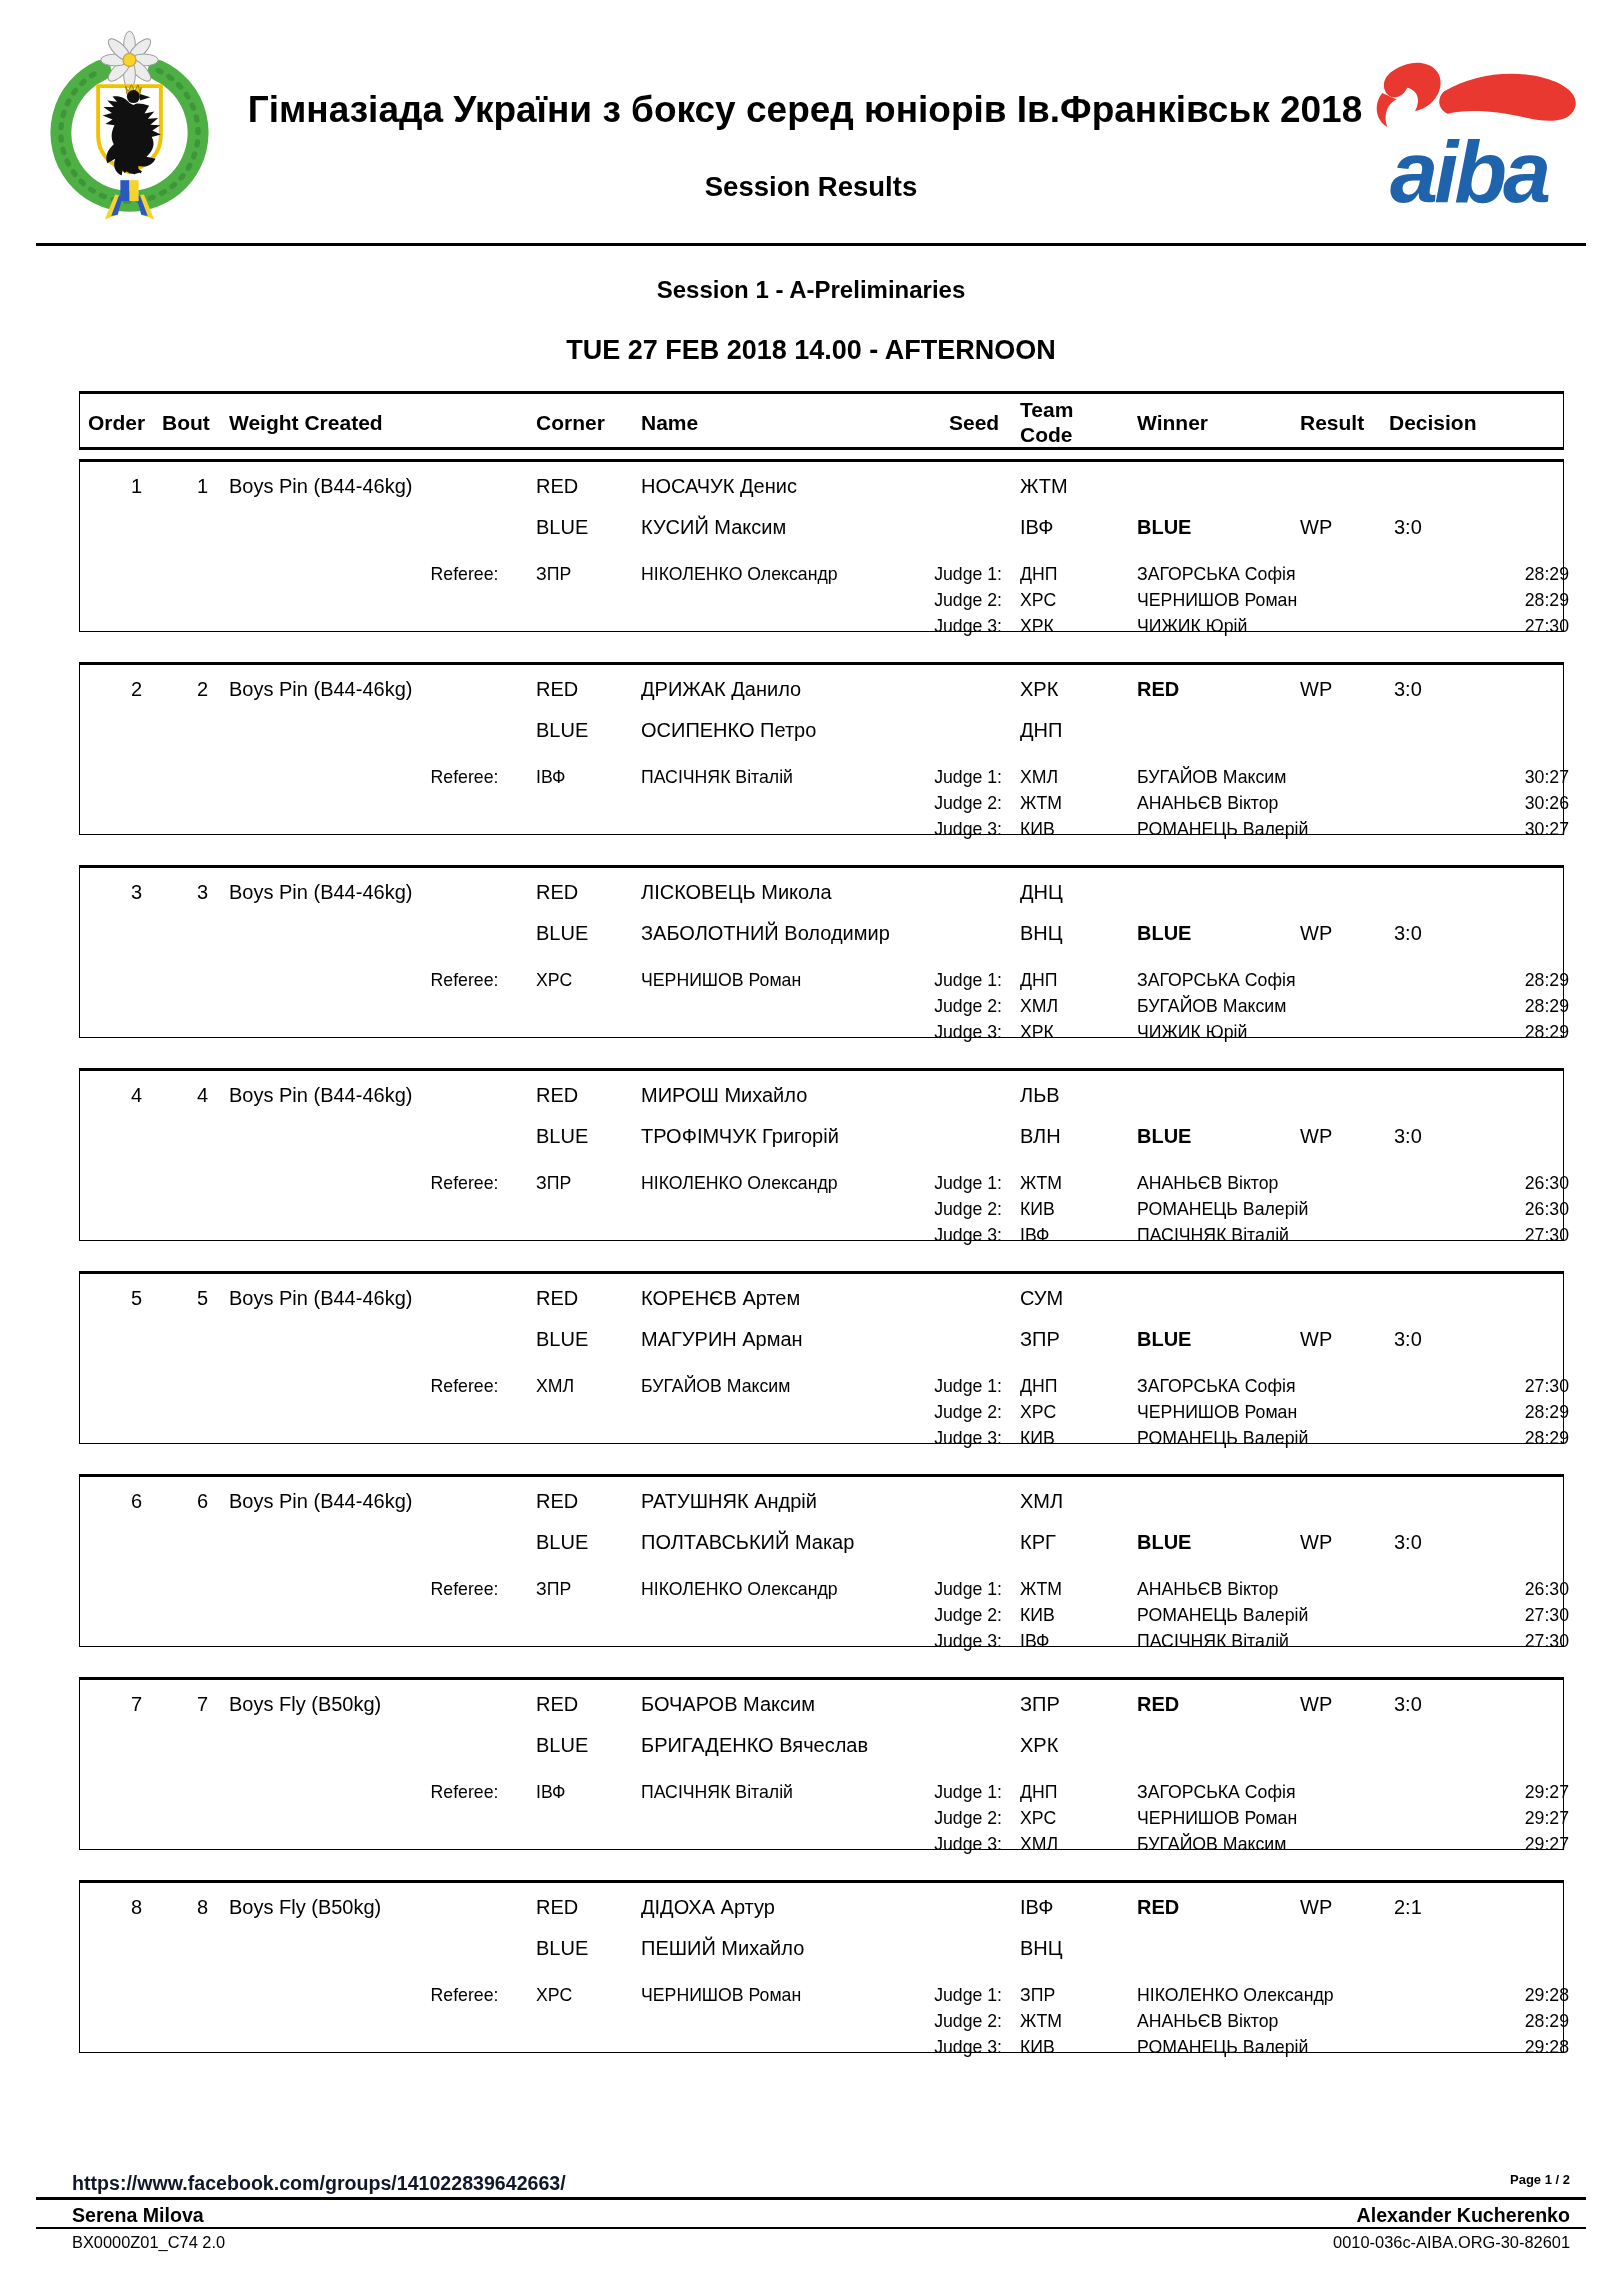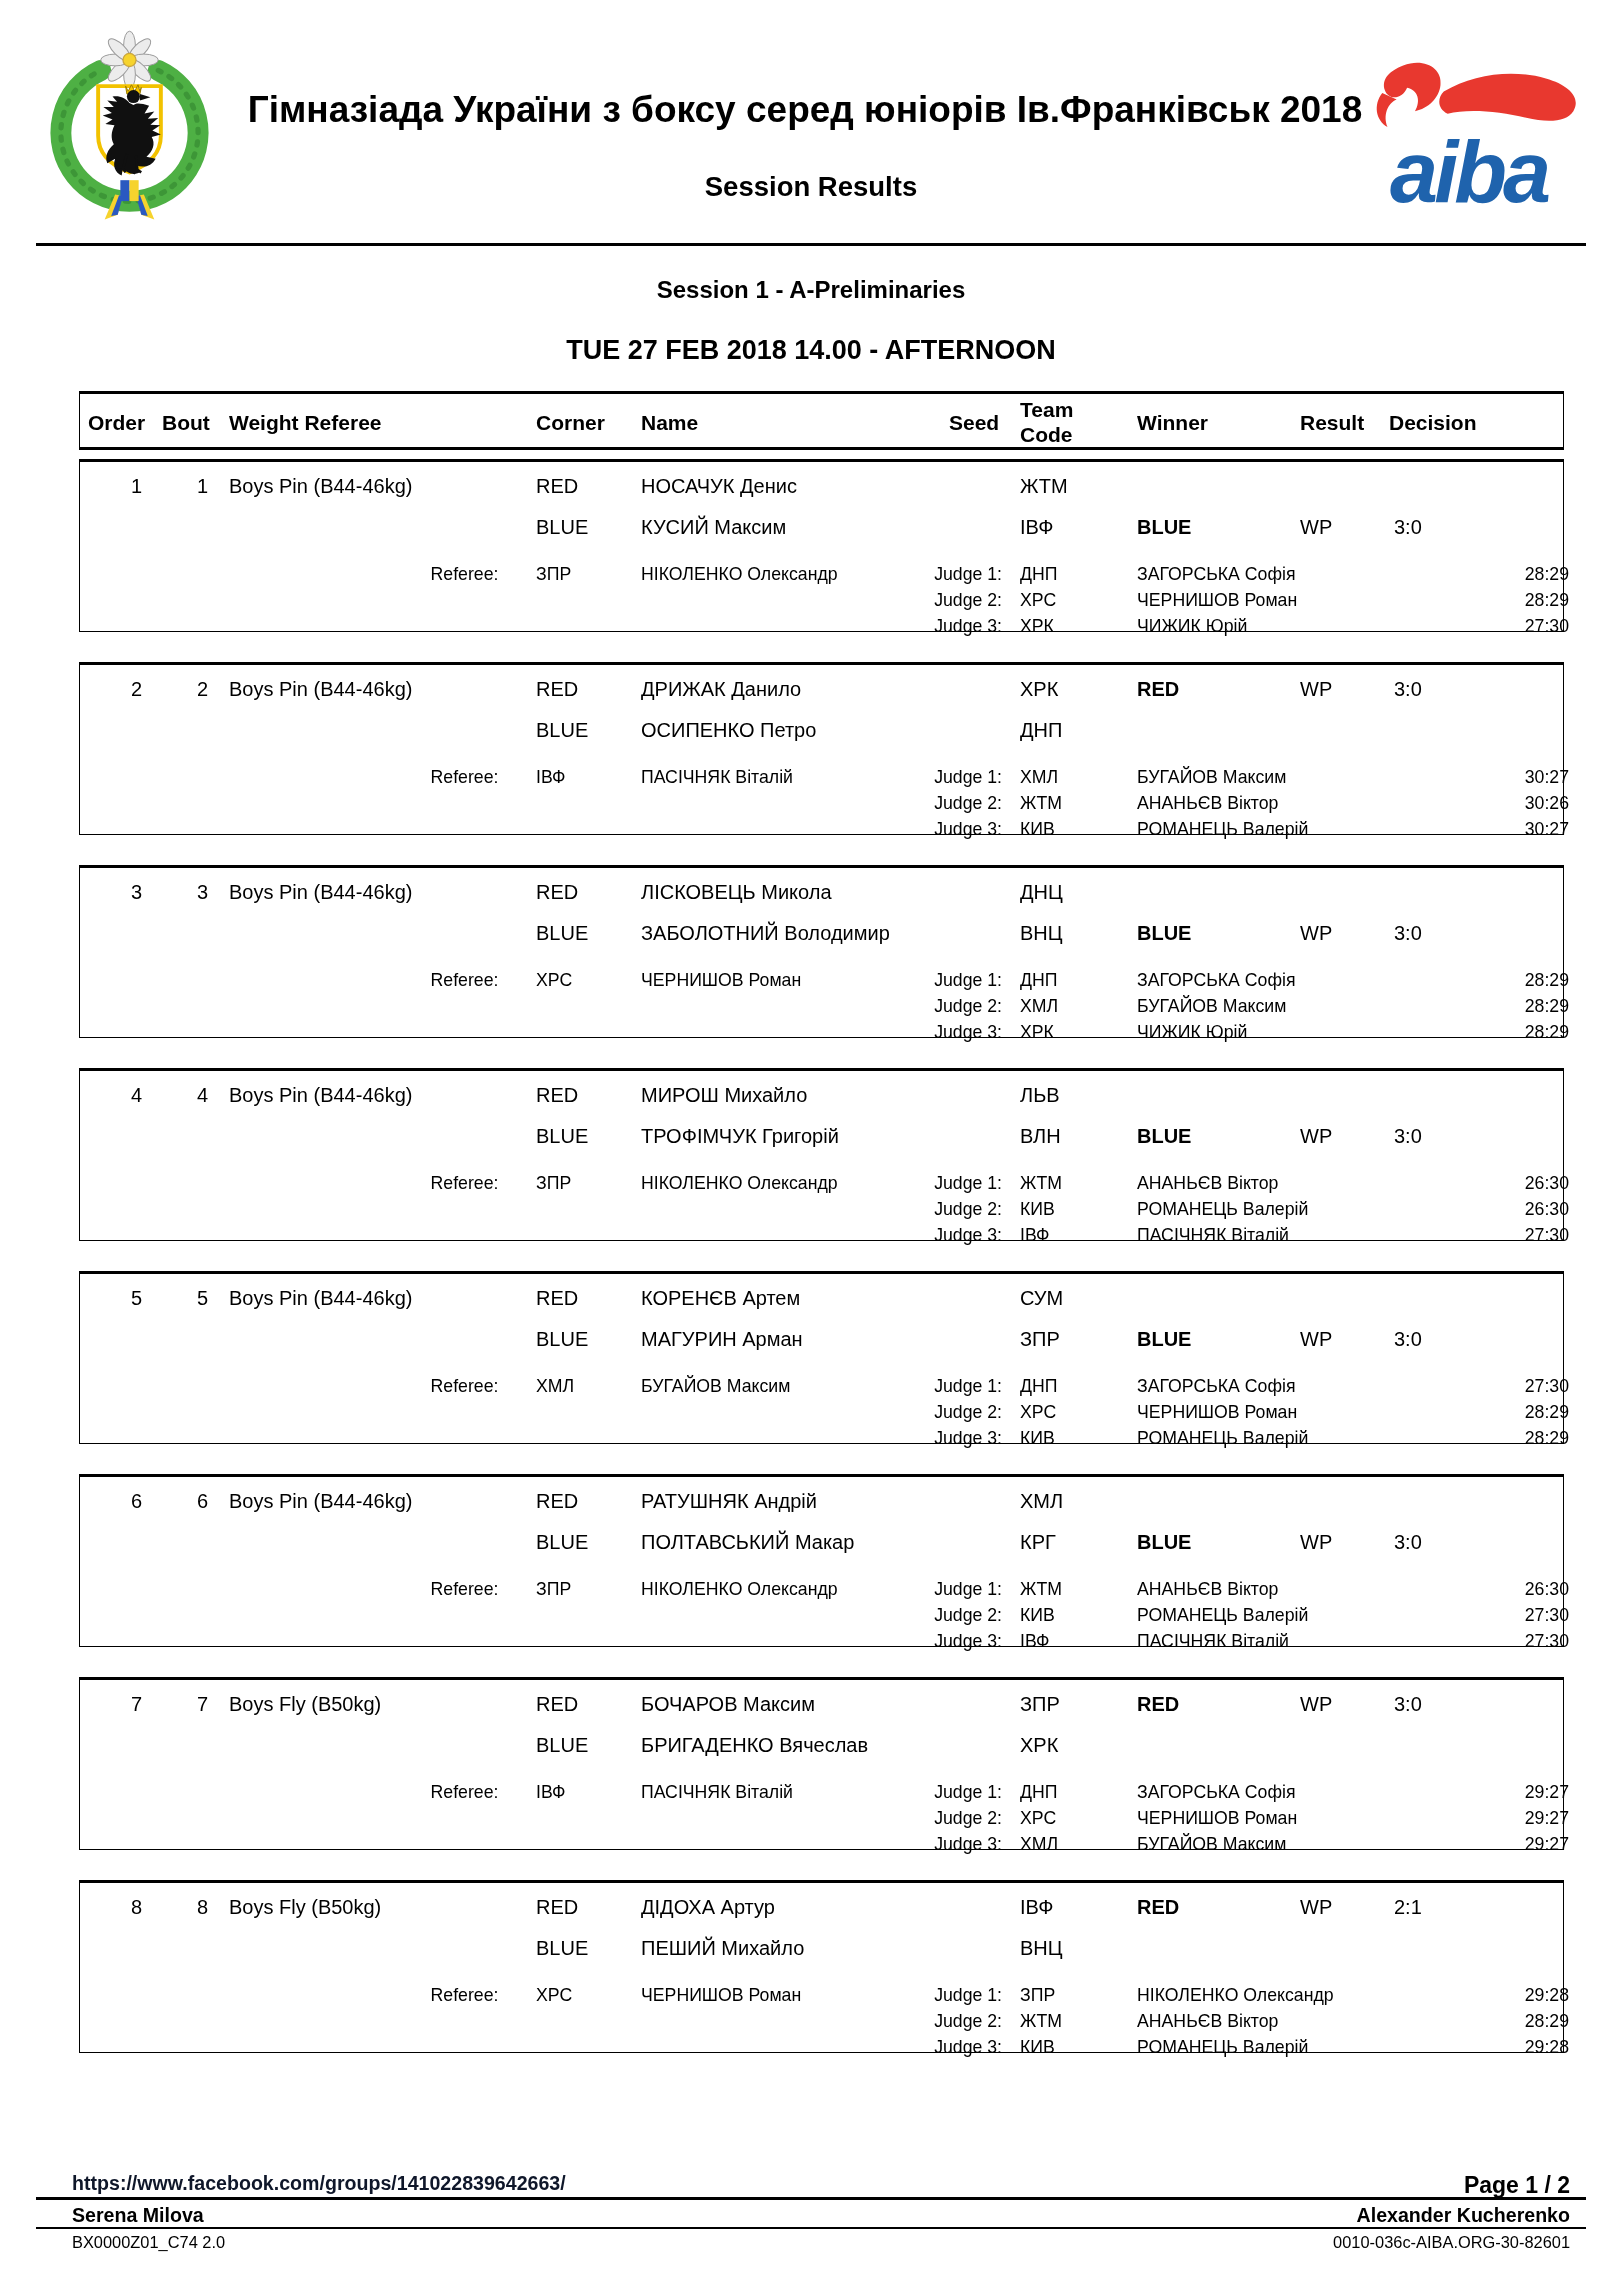--- a/index.html
+++ b/index.html
@@ -52,21 +52,21 @@
   .c-refcode{left:456px;}
   .c-refname{left:561px;}
   .c-jlabel{left:811px;width:111px;text-align:right;}
   .c-jcode{left:940px;}
   .c-jname{left:1057px;}
   .c-jscore{left:1332px;width:157px;text-align:right;}
 
   
   .f-url{position:absolute;left:72px;top:2172px;font-size:19.6px;font-weight:bold;
          color:#0f172a;text-decoration:none;}
-  .f-page{position:absolute;right:52px;top:2172px;font-size:23px;font-weight:bold;}
+  .f-page{position:absolute;right:52px;top:2172px;font-size:13px;font-weight:bold;}
   .f-rule1{position:absolute;left:36px;top:2197px;width:1550px;height:3.3px;background:#000;}
   .f-name-left{position:absolute;left:72px;top:2204px;font-size:19.6px;font-weight:bold;}
   .f-name-right{position:absolute;right:52px;top:2204px;font-size:19.6px;font-weight:bold;}
   .f-rule2{position:absolute;left:36px;top:2227px;width:1550px;height:2px;background:#000;}
   .f-doc{position:absolute;left:72px;top:2233px;font-size:16.4px;}
   .f-created{position:absolute;left:0;top:2233px;width:1622px;text-align:center;font-size:16.4px;}
   .f-docid{position:absolute;right:52px;top:2233px;font-size:16.4px;}
 </style>
 </head>
 <body>
@@ -128,21 +128,21 @@
   <div class="doc-subtitle">Session Results</div>
   <div class="header-rule"></div>
 
   <div class="session-name">Session 1 - A-Preliminaries</div>
   <div class="session-datetime">TUE 27 FEB 2018  14.00 - AFTERNOON</div>
 
   <section class="results">
     <div class="thead">
       <div class="hc h-order">Order</div>
       <div class="hc h-bout">Bout</div>
-      <div class="hc h-weight">Weight Referee</div>
+      <div class="hc h-weight">Weight Created</div>
       <div class="hc h-corner">Corner</div>
       <div class="hc h-name">Name</div>
       <div class="hc h-seed">Seed</div>
       <div class="hc h-team">
         <div>Team</div>
         <div>Code</div>
       </div>
       <div class="hc h-winner">Winner</div>
       <div class="hc h-result">Result</div>
       <div class="hc h-decision">Decision</div>

